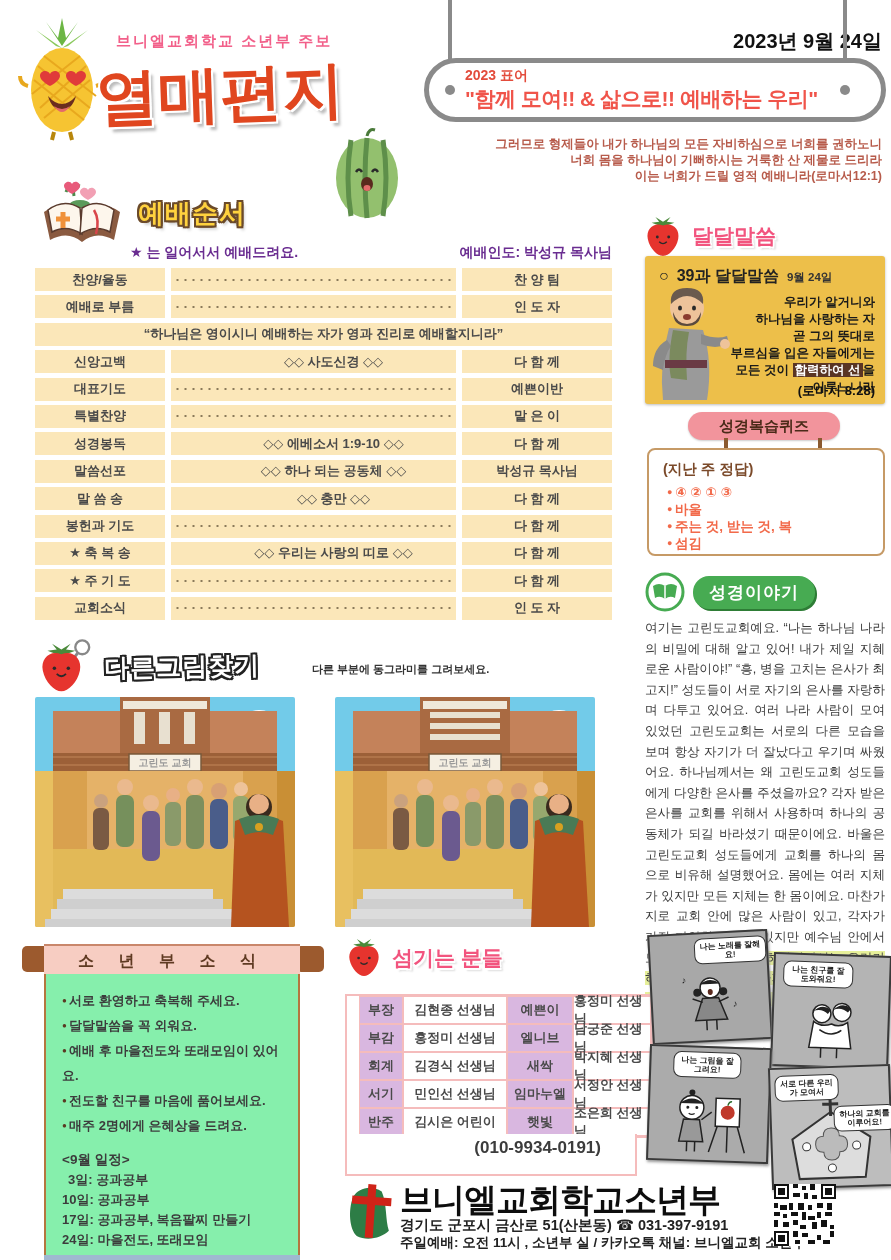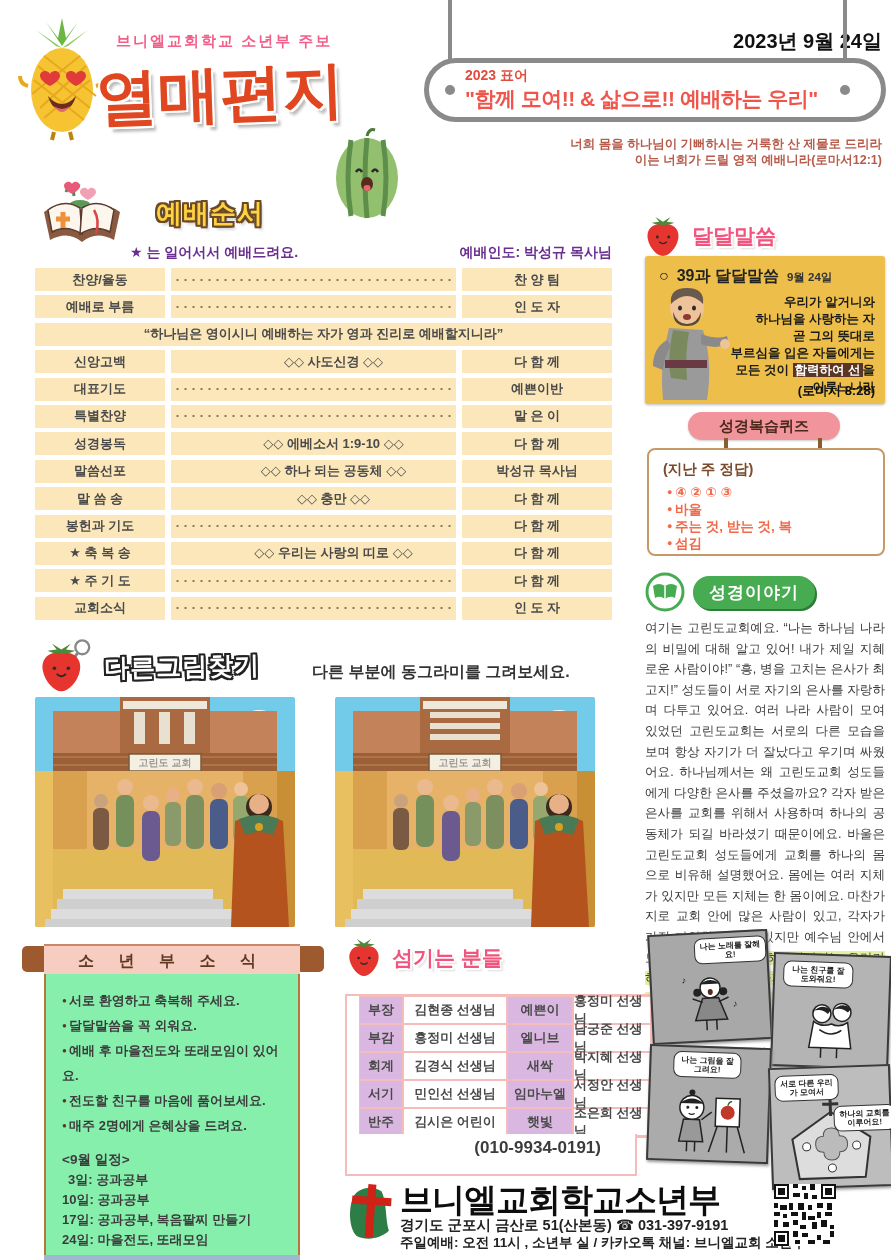--- a/index.html
+++ b/index.html
@@ -20,21 +20,21 @@
   .hang-dot{width:10px;height:10px;border-radius:50%;background:#8a8a8a;}
   .verse{font-size:12.5px;line-height:16px;font-weight:bold;color:#b75b4b;text-align:right;}
 
   
   .sec-title-yellow{font-size:26px;font-weight:900;color:#ffd23e;letter-spacing:1px;
     text-shadow:2px 0 0 #6b4a2a,-2px 0 0 #6b4a2a,0 2px 0 #6b4a2a,0 -2px 0 #6b4a2a,2px 2px 0 #6b4a2a,-2px -2px 0 #6b4a2a,2px -2px 0 #6b4a2a,-2px 2px 0 #6b4a2a,3px 4px 3px #ccc;}
   .sec-title-pink{font-size:21px;font-weight:900;color:#f2547e;
     text-shadow:1.5px 1.5px 0 #fff,-1.5px -1.5px 0 #fff,1.5px -1.5px 0 #fff,-1.5px 1.5px 0 #fff,3px 3px 2px #ddd;}
   .sec-title-outline{font-size:25px;font-weight:900;color:#fff;letter-spacing:1px;transform:rotate(-1deg);
     text-shadow:2px 0 0 #222,-2px 0 0 #222,0 2px 0 #222,0 -2px 0 #222,2px 2px 0 #222,-2px -2px 0 #222,2px -2px 0 #222,-2px 2px 0 #222;}
-  .sec-sub{font-size:16px;font-weight:bold;color:#333;}
+  .sec-sub{font-size:11px;font-weight:bold;color:#333;}
 
   
   .wnote{font-size:14px;font-weight:bold;color:#6a2d91;}
   .wrow{display:flex;gap:6px;margin-bottom:4.4px;height:23px;}
   .wcell{background:#fbe7b9;display:flex;align-items:center;justify-content:center;
     font-size:13px;font-weight:bold;color:#4a4a4a;}
   .wlabel{width:130px;}
   .wmid{flex:1;padding-left:40px;}
   .wperson{width:150px;}
   .dots{background-image:radial-gradient(circle,#8a7a5a 1.2px,transparent 1.3px);
@@ -138,36 +138,37 @@
   <div class="abs hang-line" style="left:448px;top:0;height:90px;"></div>
   <div class="abs hang-line" style="left:843px;top:0;height:90px;"></div>
   <div class="abs slogan-box" style="left:424px;top:58px;width:462px;height:64px;">
     <div class="slogan-year">2023 표어</div>
     <div class="slogan-text">"함께 모여!! &amp; 삶으로!! 예배하는 우리"</div>
   </div>
   <div class="abs hang-dot" style="left:445px;top:85px;"></div>
   <div class="abs hang-dot" style="left:840px;top:85px;"></div>
 
   <div class="abs verse" style="left:420px;top:136px;width:462px;">
+    <div>그러므로 형제들아 내가 하나님의 모든 자비하심으로 너희를 권하노니</div>
     <div>너희 몸을 하나님이 기뻐하시는 거룩한 산 제물로 드리라</div>
     <div>이는 너희가 드릴 영적 예배니라(로마서12:1)</div>
   </div>
 
   <svg class="abs" style="left:36px;top:178px;" width="92" height="74" viewBox="0 0 92 74">
     <path d="M30,14 q4,-10 8,-2 M38,18 q-2,-12 6,-10" stroke="#4a8a4a" stroke-width="3" fill="none"></path>
     <path d="M36,6 c-2,-4 -8,-2 -8,2 c0,4 8,8 8,8 c0,0 8,-4 8,-8 c0,-4 -6,-6 -8,-2 Z" fill="#e85a7a"></path>
     <path d="M52,12 c-2,-4 -8,-2 -8,2 c0,4 8,8 8,8 c0,0 8,-4 8,-8 c0,-4 -6,-6 -8,-2 Z" fill="#f2a0b4"></path>
     <ellipse cx="44" cy="26" rx="10" ry="4" fill="#5a9a5a"></ellipse>
     <path d="M8,34 q20,-14 38,-2 q18,-12 38,2 l-6,28 q-18,-10 -32,2 q-14,-12 -32,-2 Z" fill="#8a5a40"></path>
     <path d="M12,32 q16,-12 32,-2 l2,26 q-16,-10 -30,-2 Z" fill="#fdf6ec" stroke="#5a3b2e" stroke-width="1.5"></path>
     <path d="M78,32 q-16,-12 -32,-2 l-2,26 q16,-10 30,-2 Z" fill="#fdf6ec" stroke="#5a3b2e" stroke-width="1.5"></path>
     <path d="M27,34 v16 M20,41 h14" stroke="#f0913a" stroke-width="5"></path>
     <path d="M58,32 q6,10 2,24" stroke="#d8454a" stroke-width="2.5" fill="none"></path>
   </svg>
-  <div class="abs sec-title-yellow" style="left:156px;top:196px;">예배순서</div>
+  <div class="abs sec-title-yellow" style="left:138px;top:196px;">예배순서</div>
 
   <div class="abs wnote" style="left:130px;top:244px;">★ 는 일어서서 예배드려요.</div>
   <div class="abs wnote" style="left:420px;top:244px;width:192px;text-align:right;">예배인도: 박성규 목사님</div>
 
   <div class="abs" style="left:35px;top:268px;width:577px;">
     <div class="wrow">
       <div class="wcell wlabel">찬양/율동</div>
       <div class="wcell wmid dots"></div>
       <div class="wcell wperson">찬 양 팀</div>
     </div>

